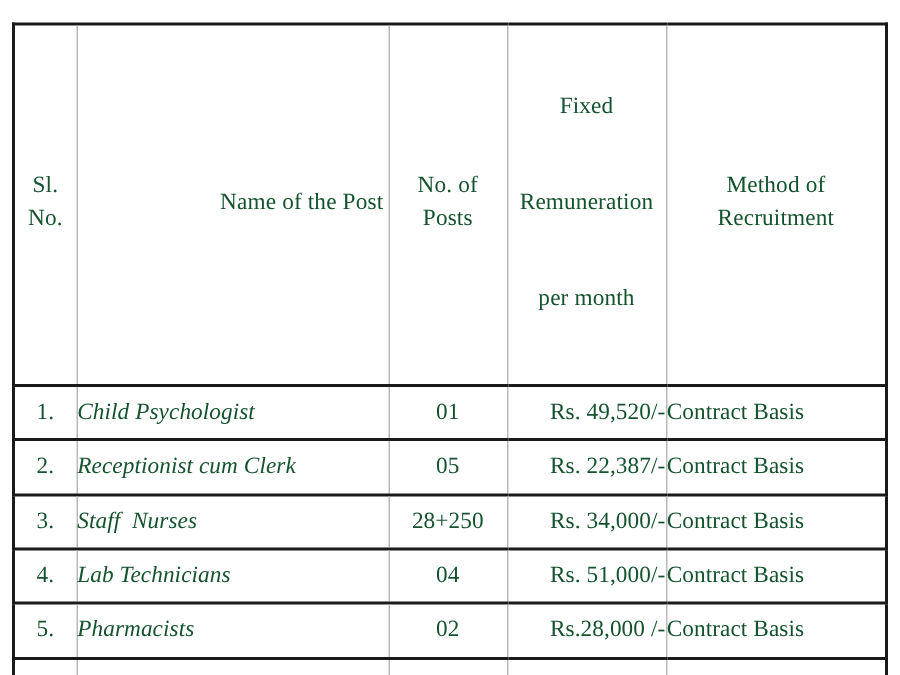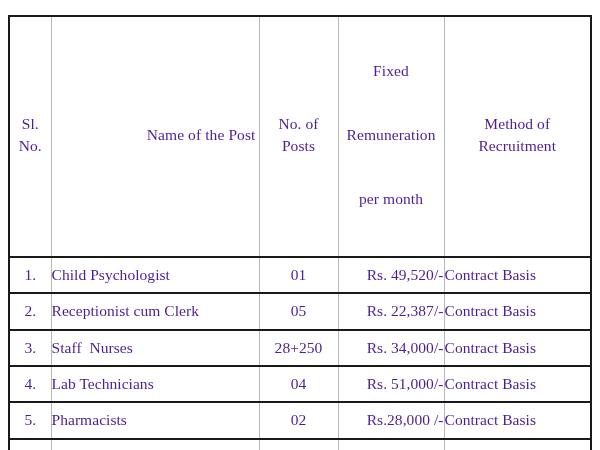--- a/index.html
+++ b/index.html
@@ -43,21 +43,21 @@
 
   .post-table td,
   .post-table th {
     border-top: 2px solid #1a1a1a;
     border-bottom: 2px solid #1a1a1a;
     border-left: 1px solid #b9b9b9;
     border-right: 1px solid #b9b9b9;
     padding: 0;
     vertical-align: middle;
     font-weight: normal;
-    color: #4c1d95;
+    color: #14532d;
   }
 
   
   .post-table tr > *:first-child { border-left: 2px solid #1a1a1a; }
   .post-table tr > *:last-child  { border-right: 2px solid #1a1a1a; }
 
   
   .head-row th {
     height: 101px;
     font-size: 15.5px;
@@ -70,21 +70,21 @@
 
   
   .body-row td {
     height: 34.3px;
     font-size: 15.5px;
     line-height: 1.05;
     letter-spacing: 0.05px;
   }
 
   .cell-sl     { text-align: center; padding-right: 4px; }
-  .cell-name   { text-align: left;   padding-left: 7px; }
+  .cell-name   { text-align: left;   padding-left: 7px; font-style: italic; }
   .cell-posts  { text-align: center; }
   .cell-remun  { text-align: right; }
   .cell-method { text-align: left;   padding-left: 5px; }
 
   .cell-name, .cell-method { white-space: nowrap; }
 
   
   .cell-name, .cell-remun { white-space: pre; }
   .cell-remun { white-space: pre; }
 </style>

